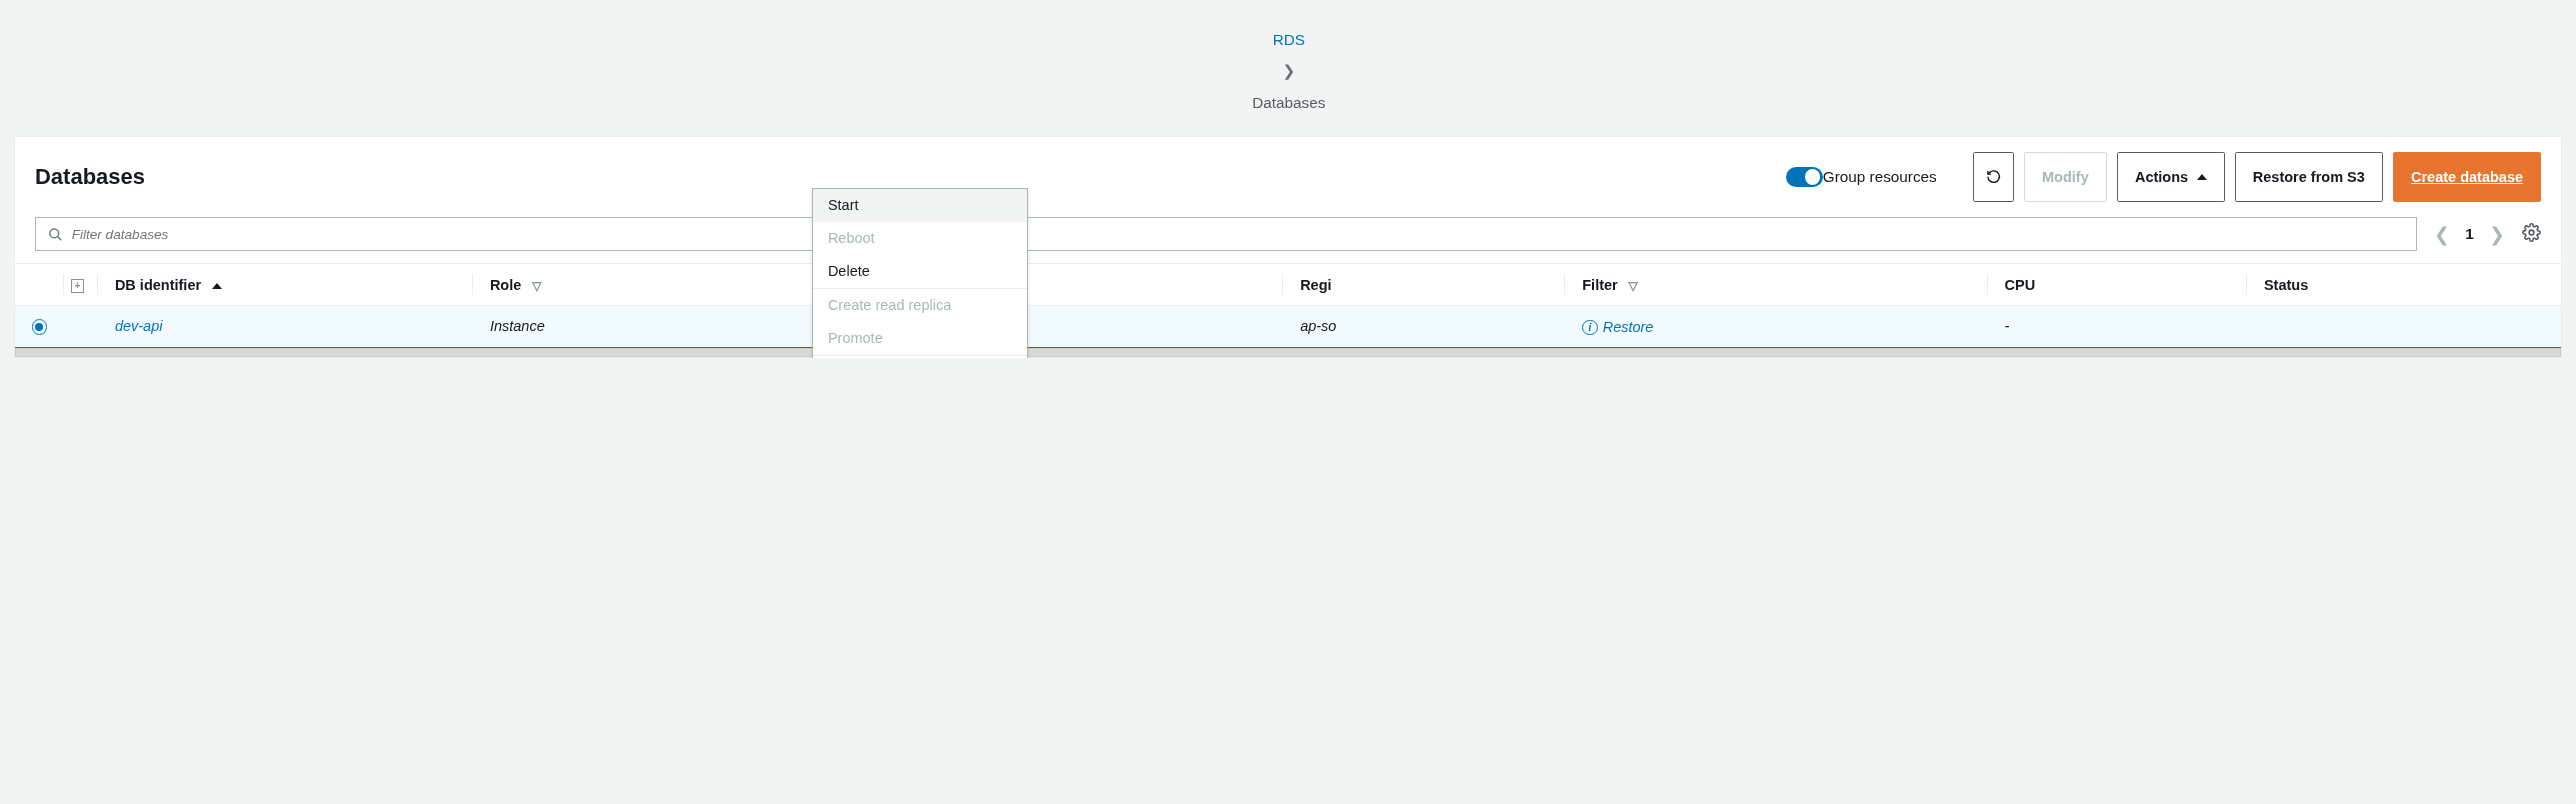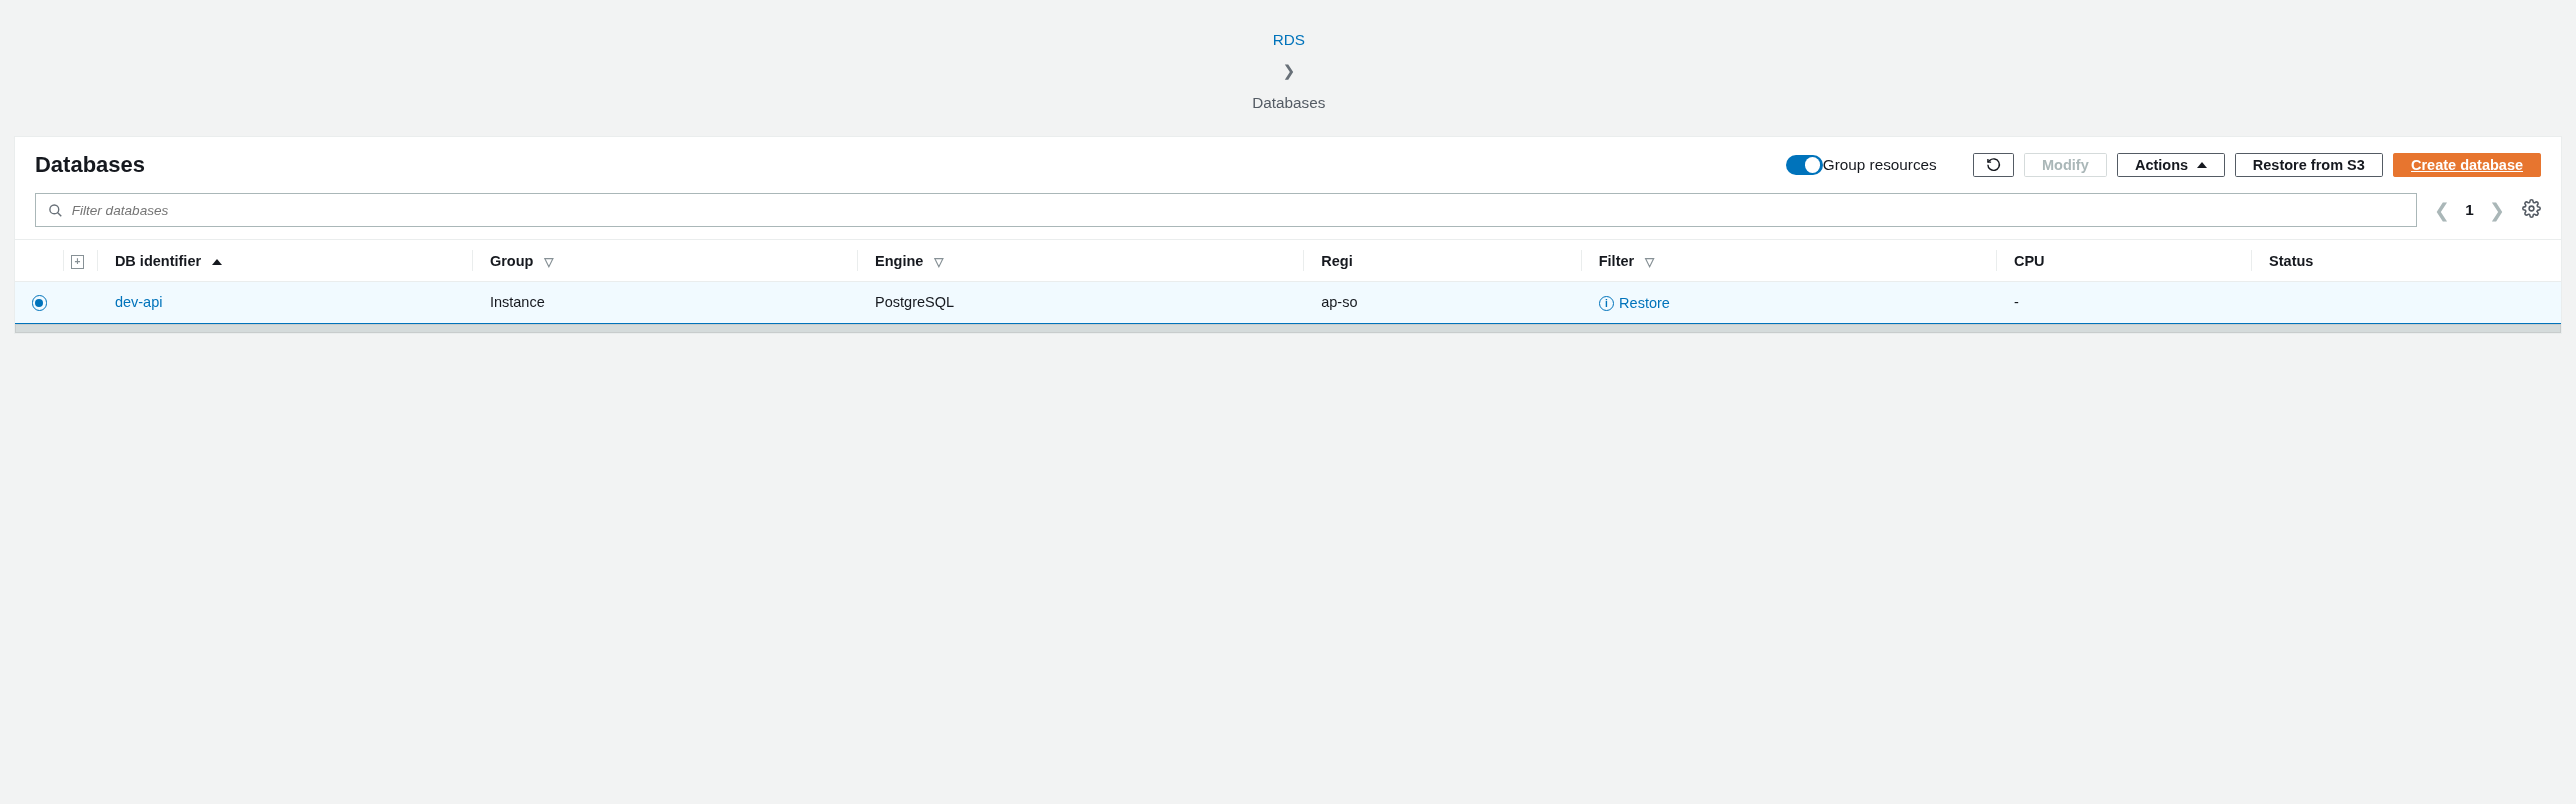--- a/index.html
+++ b/index.html
@@ -71,21 +71,21 @@
     padding: 6.8px 17px;
     font-size: 14.5px;
     font-weight: 700;
     color: #16191f;
     cursor: pointer;
     border-radius: 1.7px;
     display: inline-flex;
     align-items: center;
     gap: 8.5px;
     margin-left: 10.2px;
-    height: 24px;
+    height: 50px;
   }
   .btn.icon-only { padding: 6.8px 12px; }
   .btn.disabled {
     color: #aab7b8;
     border-color: #d5dbdb;
     cursor: default;
   }
   .btn.primary {
     background: #e7752f;
     border-color: #e7752f;
@@ -174,20 +174,21 @@
   .sort-neutral {
     display: inline-block;
     margin-left: 6.8px;
     color: #879196;
     font-size: 12px;
   }
   tbody tr.selected {
     background: #f1faff;
     border-top: 0.9px solid #0073bb;
     border-bottom: 0.9px solid #0073bb;
+    font-style: italic;
   }
   tbody td {
     padding: 12px 17px;
     font-size: 14.5px;
     white-space: nowrap;
   }
   .radio {
     width: 15.3px; height: 15.3px;
     border: 1.7px solid #0073bb;
     border-radius: 50%;
@@ -285,20 +286,32 @@
       </button>
       <button class="btn disabled">Modify</button>
       <button class="btn">
         <span>Actions</span>
         <span class="caret-up"></span>
       </button>
       <button class="btn">Restore from S3</button>
       <button class="btn primary">Create database</button>
     </div>
 
+    <div class="dropdown">
+      <div class="item highlight">Start</div>
+      <div class="item disabled">Reboot</div>
+      <div class="item">Delete</div>
+      <div class="divider"></div>
+      <div class="item disabled">Create read replica</div>
+      <div class="item disabled">Promote</div>
+      <div class="divider"></div>
+      <div class="item">Take snapshot</div>
+      <div class="item">Restore to point in time</div>
+      <div class="item">Migrate snapshot</div>
+    </div>
 
     <div class="filter-row">
       <div class="search">
         <svg viewBox="0 0 24 24" fill="none" stroke="currentColor" stroke-width="2.2">
           <circle cx="10" cy="10" r="7"></circle>
             <line x1="21" y1="21" x2="15" y2="15"></line>
         </svg>
         <input type="text" placeholder="Filter databases" style="">
       </div>
       <div class="pager">
@@ -320,21 +333,21 @@
           <tr>
             <th class="th-radio"></th>
             <th class="th-expand">
               <span class="expand-box">+</span>
             </th>
             <th style="width:375px;">
               <span>DB identifier</span>
               <span class="sort-up"></span>
             </th>
             <th>
-              <span>Group</span>
+              <span>Role</span>
               <span class="sort-neutral">▽</span>
             </th>
             <th>
               <span>Engine</span>
               <span class="sort-neutral">▽</span>
             </th>
             <th>
               <span>Regi</span>
             </th>
             <th>

